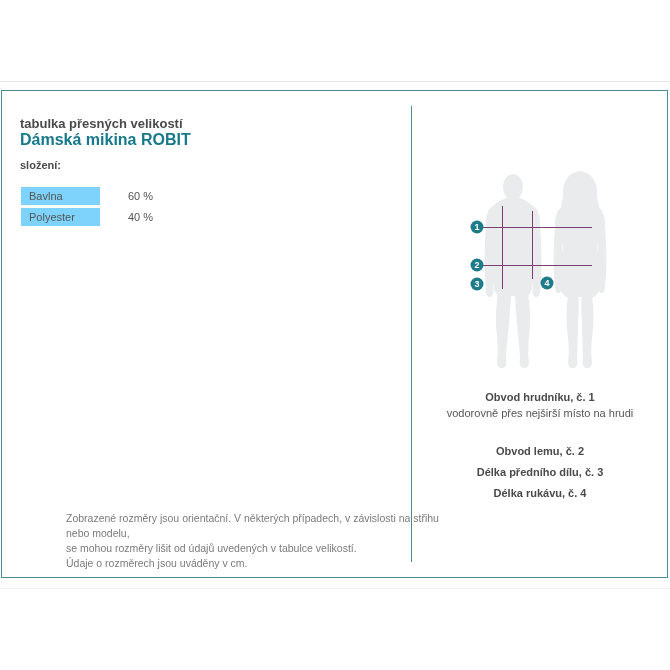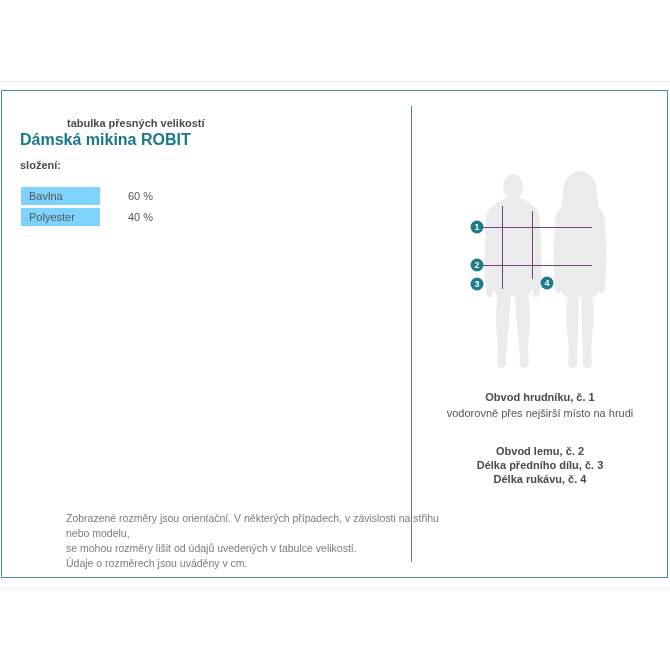--- a/index.html
+++ b/index.html
@@ -11,21 +11,21 @@
   }
   .top-rule { position:absolute; left:0; top:81px; width:670px; height:1px; background:#e7e7e7; }
   .bottom-rule { position:absolute; left:0; top:588px; width:670px; height:1px; background:#f3f3f3; }
 
   .panel {
     position:absolute; left:1px; top:90px; width:667px; height:488px;
     border:1px solid #4d8b92; background:#ffffff;
   }
 
   
-  .eyebrow { position:absolute; left:18px; top:26px; font-size:11px; font-weight:bold; color:#4a4a4a; line-height:13px;margin-left:47px; }
+  .eyebrow { position:absolute; left:18px; top:26px; font-size:13px; font-weight:bold; color:#4a4a4a; line-height:13px; }
   .title   { position:absolute; left:18px; top:39px; font-size:16px; font-weight:bold; color:#17798a; line-height:20px; }
   .comp-label { position:absolute; left:18px; top:68px; font-size:11px; font-weight:bold; color:#4a4a4a; line-height:13px; }
 
   .comp-table { position:absolute; left:19px; top:93px; width:200px; border-collapse:separate; border-spacing:0 3px; }
   .comp-table td { font-size:11px; color:#555555; height:18px; vertical-align:middle; }
   .comp-table td.k { width:79px; background:#7dd3fc; padding-left:8px; }
   .comp-table td.v { padding-left:28px;margin-left:16px; }
 
   .disclaimer { position:absolute; left:20px; top:420px; width:380px; font-size:10.5px; color:#7b7b7b; line-height:15px;margin-left:44px; }
 
@@ -50,21 +50,21 @@
     line-height:13px; text-align:center; transform:translate(-50%,-50%);
   }
   .marker.m1 { left:65px;  top:61px; }
   .marker.m2 { left:65px;  top:99px; }
   .marker.m3 { left:65px;  top:118px; }
   .marker.m4 { left:135px; top:117px; }
 
   .legend { position:absolute; left:410px; top:299px; width:256px; text-align:center; }
   .legend .lbl { font-size:11px; font-weight:bold; color:#4a4a4a; line-height:14px; }
   .legend .sub { font-size:11px; color:#555555; line-height:14px; margin-top:2px; }
-  .legend .lbl + .lbl { }
+  .legend .lbl + .lbl { margin-top:7px; }
   .legend .sub + .lbl { margin-top:24px; }
 </style>
 </head>
 <body>
 
 <div class="top-rule"></div>
 <div class="bottom-rule"></div>
 
 <div class="panel">
 

